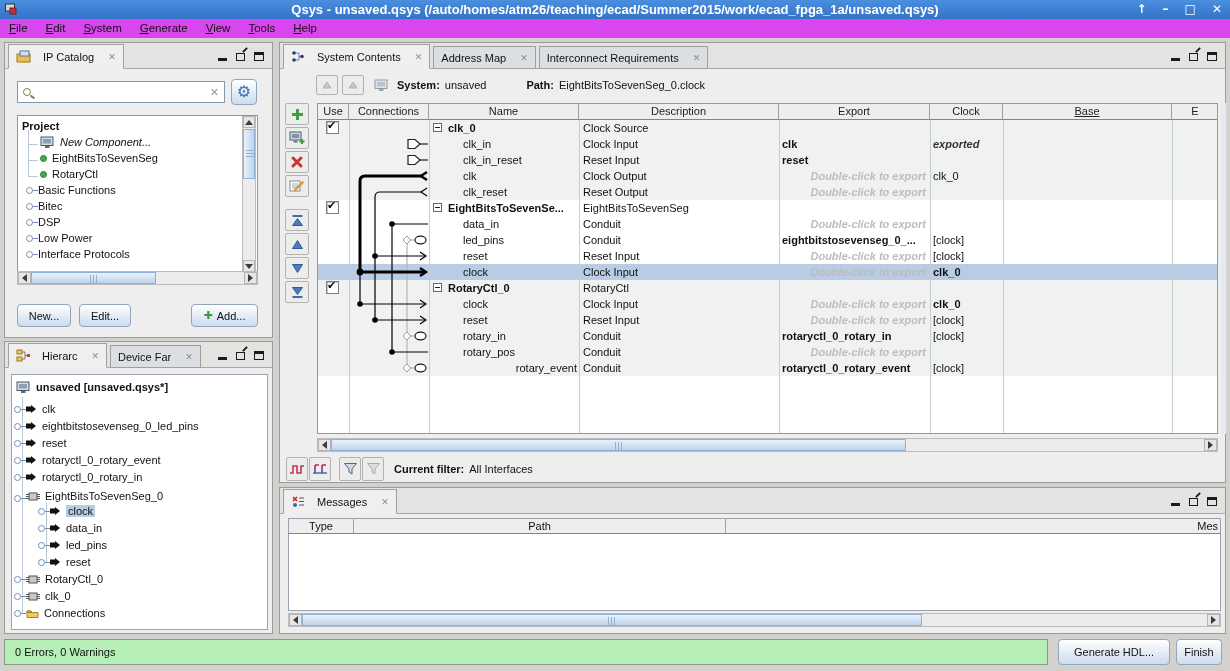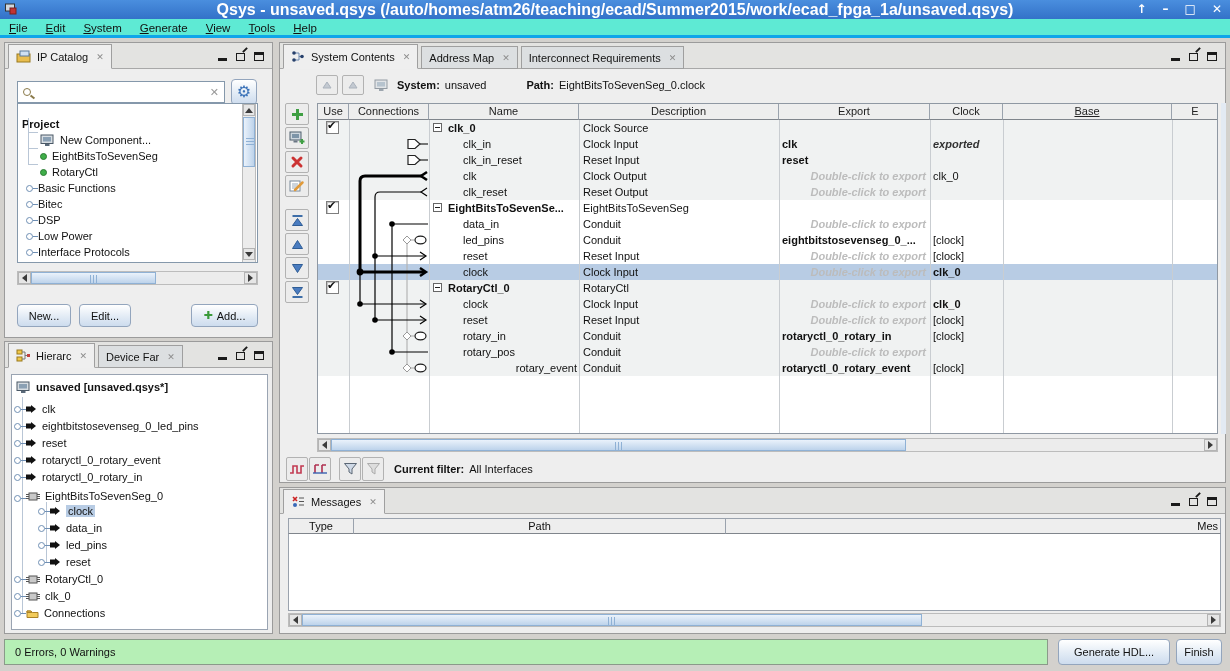--- a/index.html
+++ b/index.html
@@ -5,33 +5,33 @@
   * { box-sizing: border-box; margin: 0; padding: 0; }
   html,body { width:1230px; height:671px; }
   body { font-family:"Liberation Sans","DejaVu Sans",sans-serif; font-size:11px; color:#111;
          background:#d3d1cd; position:relative; overflow:hidden; }
   #root { position:absolute; left:0; top:0; width:1230px; height:671px; }
 
   
   .titlebar { position:absolute; left:0; top:0; width:1230px; height:19px;
     background:linear-gradient(#4a8ede,#3372c8); color:#fff; font-weight:bold; }
   .title-text { position:absolute; left:0; right:0; top:0; text-align:center; line-height:19px;
-    font-size:16px; white-space:nowrap; }
+    font-size:13px; white-space:nowrap; }
   .app-icon { position:absolute; left:5px; top:3px; }
   .win-controls { position:absolute; right:8px; top:0; height:19px; display:flex; gap:16px; align-items:center; z-index:3;}
   .win-btn { color:#fff; font-weight:bold; font-size:12px; font-family:"DejaVu Sans",sans-serif; cursor:default; line-height:19px;}
-  .menubar { position:absolute; left:0; top:19px; width:1230px; height:19px; background:#5eead4;
-    border-bottom:3px solid #0ea5e9; }
+  .menubar { position:absolute; left:0; top:19px; width:1230px; height:19px; background:#d946ef;
+    border-bottom:1px solid #0ea5e9; }
   .menu-item { display:inline-block; padding:0 9px; line-height:19px; font-size:11.5px; }
 
   
   .panel { position:absolute; background:#eeeeee; border:1px solid #9b9b9b; }
   .tabrow { position:absolute; left:0; top:0; right:0; height:26px; border-bottom:1px solid #a8a8a8; background:#e3e3e1;}
   .tab { position:relative; float:left; margin:3px 0 0 3px; height:23px; border:1px solid #9f9f9f;
-    background:#dcdfe1; display:flex; align-items:center; gap:5px; padding:0 7px; white-space:nowrap;}
+    background:#dcdfe1; display:flex; align-items:center; gap:11px; padding:0 7px; white-space:nowrap;}
   .tab.active { background:#efefef; height:25px; margin-top:1px; border-bottom:1px solid #efefef; z-index:2;}
   .tclose { color:#8c8c8c; font-size:9px; font-family:"DejaVu Sans",sans-serif; margin-left:3px;}
   .pwbtns { position:absolute; right:8px; top:8px; display:flex; gap:9px; align-items:center; z-index:3;}
   .pw-min { width:9px; height:3px; background:#1a1a1a; margin-top:7px;}
   .pw-float { width:9px; height:8px; border:1.5px solid #1a1a1a; position:relative; margin-top:2px;}
   .pw-float::after { content:""; position:absolute; right:-4px; top:-5px; width:6px; height:2px; background:#1a1a1a; transform:rotate(-45deg);}
   .pw-max { width:10px; height:9px; border:1.5px solid #1a1a1a; border-top:3.5px solid #1a1a1a;}
 
   
   .jbtn { position:absolute; background:linear-gradient(#ffffff,#e2ebf5 55%,#cddcee);
@@ -63,25 +63,25 @@
   .expander::after { content:""; position:absolute; left:1px; top:3px; width:5px; height:1px; background:#222;}
   .mag { position:relative; width:8px; height:8px; border:1.5px solid #8a7a4a; border-radius:50%; display:inline-block;}
   .mag::after { content:""; position:absolute; left:6px; top:7px; width:5px; height:2px; background:#8a7a4a; transform:rotate(40deg);}
 
   
   #ip-search { position:absolute; left:12px; top:38px; width:208px; height:22px; background:#fff;
     border:1px solid #8598ab; display:flex; align-items:center; padding:0 5px; gap:5px;}
   #ip-search input { flex:1; border:none; outline:none; font-size:11px; background:transparent; min-width:10px;}
   #ip-gear { position:absolute; left:226px; top:36px; width:26px; height:26px;}
   #ip-gear span { font-family:"DejaVu Sans",sans-serif; font-size:16px; color:#3a72b8; line-height:1;}
-  #ip-treebox { position:absolute; left:12px; top:60px; width:241px; height:160px; background:#fff;
-    border:1px solid #8598ab; overflow:hidden; padding-top:12px;}
+  #ip-treebox { position:absolute; left:12px; top:72px; width:241px; height:160px; background:#fff;
+    border:1px solid #8598ab; overflow:hidden; padding-top:2px;}
   .ipc-section { font-weight:bold; height:16px; line-height:16px; padding-left:4px;}
   .ipc-item { height:16px; line-height:16px; display:flex; align-items:center; gap:5px; white-space:nowrap;}
-  .ital { }
+  .ital { font-style:italic; }
   .ipc-guide, .hier-guide { position:absolute; background:#b9c6d6; }
 
   
   #hier-box { position:absolute; left:6px; top:32px; width:257px; height:256px; background:#fff;
     border:1px solid #9aa4b2; overflow:hidden;}
   .hier-item { position:absolute; height:16px; display:flex; align-items:center; gap:5px; white-space:nowrap;}
   .hier-sel { background:#b8cce4; padding:0 2px;}
 
   
   #sc-toolbar { position:absolute; left:0; top:26px; width:945px; height:32px; display:flex; align-items:center;}

